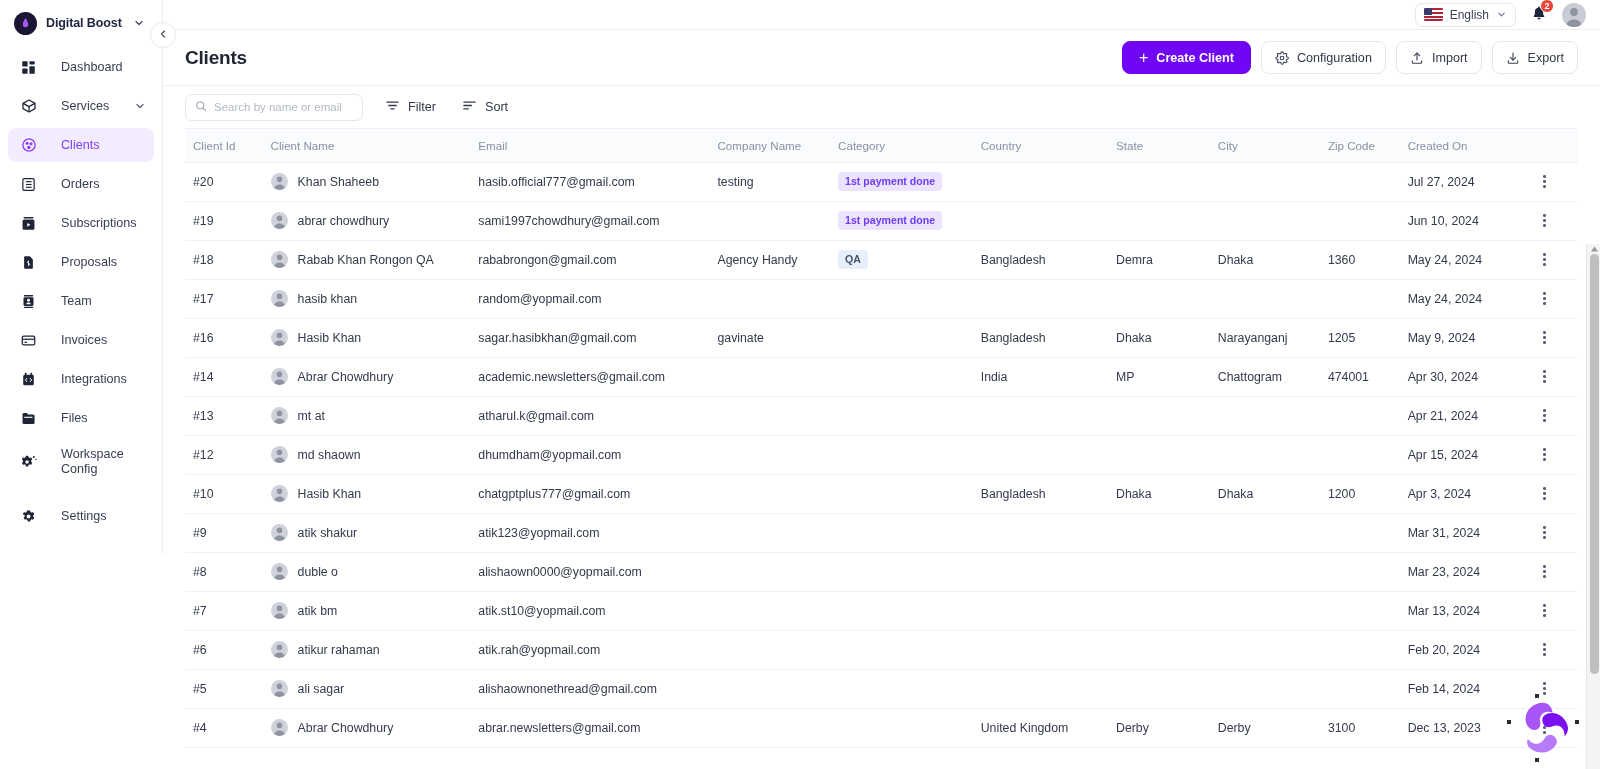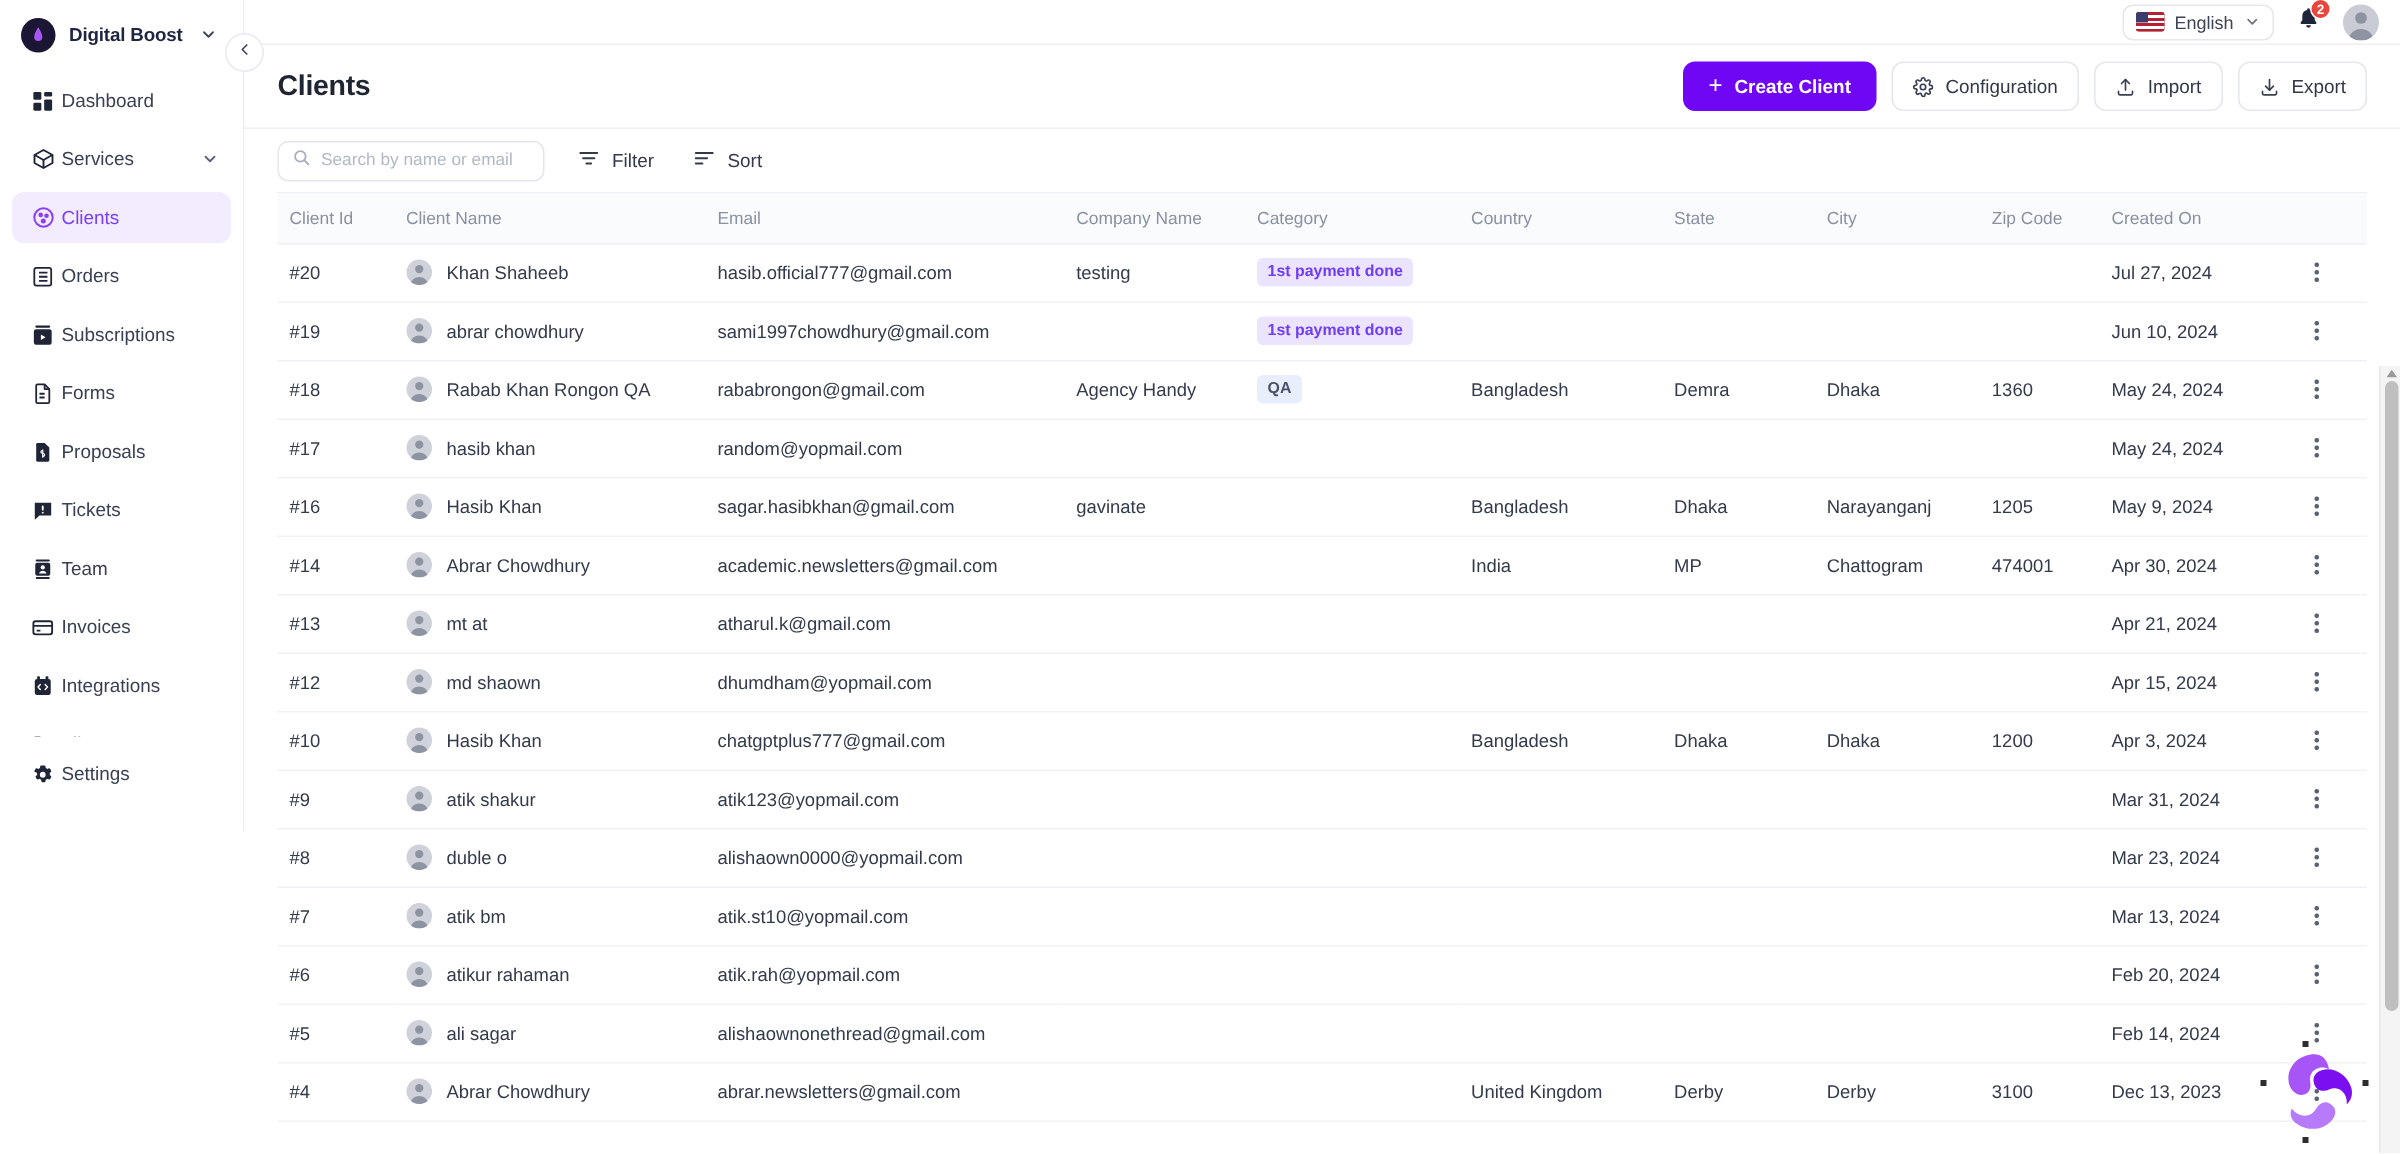--- a/index.html
+++ b/index.html
@@ -34,21 +34,21 @@
   }
   .brand-logo svg { display:block; }
   .brand-name {
     font-size: 12.5px; font-weight: bold; color: #1f2440;
     white-space: nowrap; letter-spacing: -0.1px;
   }
   .brand-caret { margin-left: 2px; color: #3c4257; display:flex; }
 
   .nav { padding: 4px 8px 0 8px; flex: 1 1 auto; overflow: hidden; }
   .nav-item {
-    display: flex; align-items: center; gap: 4px;
+    display: flex; align-items: center; gap: 24px;
     height: 34px;
     padding: 0 8px 0 12px;
     border-radius: 8px;
     margin-bottom: 5px;
     cursor: pointer;
     color: #2d3344;
     position: relative;
   }
   .nav-item .nav-label {
     font-size: 12.6px; color: #3a4054; white-space: nowrap;
@@ -299,53 +299,32 @@
         <span class="nav-ico">
           <svg width="15" height="15" viewBox="0 0 24 24" fill="#1f2437">
               <rect x="4" y="1.5" width="16" height="2.4" rx="1.2"></rect>
               <rect x="2.5" y="5.6" width="19" height="16.5" rx="2.4"></rect>
               <path d="M10 11.2l5 2.9-5 2.9z" fill="#fff"></path>
             </svg>
         </span>
         <span class="nav-label">Subscriptions</span>
       </div>
 
-      <div class="nav-item">
-        <span class="nav-ico">
-          <svg width="15" height="15" viewBox="0 0 24 24" fill="none" stroke="#1f2437" stroke-width="1.9" stroke-linejoin="round">
-              <path d="M14 2H6.5A1.5 1.5 0 0 0 5 3.5v17A1.5 1.5 0 0 0 6.5 22h11a1.5 1.5 0 0 0 1.5-1.5V7z"></path>
-              <polyline points="14 2 14 7 19 7"></polyline>
-              <line x1="8.5" y1="12" x2="14" y2="12"></line>
-              <line x1="8.5" y1="16" x2="14" y2="16"></line>
-            </svg>
-        </span>
-        <span class="nav-label">Forms</span>
-      </div>
 
       <div class="nav-item">
         <span class="nav-ico">
           <svg width="15" height="15" viewBox="0 0 24 24" fill="#1f2437">
               <path d="M14 2H6.5A1.5 1.5 0 0 0 5 3.5v17A1.5 1.5 0 0 0 6.5 22h11a1.5 1.5 0 0 0 1.5-1.5V7z"></path>
               <path d="M12 10.2c-1.1 0-2 .6-2 1.5s.9 1.4 2 1.6 2 .7 2 1.6-.9 1.5-2 1.5" stroke="#fff" stroke-width="1.3" fill="none"></path>
               <line x1="12" y1="9" x2="12" y2="17.8" stroke="#fff" stroke-width="1.3"></line>
             </svg>
         </span>
         <span class="nav-label">Proposals</span>
       </div>
 
-      <div class="nav-item">
-        <span class="nav-ico">
-          <svg width="15" height="15" viewBox="0 0 24 24" fill="#1f2437">
-              <path d="M3 3.5h18v13.5H8.5L3.5 21.5V3.5z"></path>
-              <rect x="11" y="6.4" width="2" height="5.4" fill="#fff" rx="1"></rect>
-              <rect x="11" y="13" width="2" height="2" fill="#fff" rx="1"></rect>
-            </svg>
-        </span>
-        <span class="nav-label">Tickets</span>
-      </div>
 
       <div class="nav-item">
         <span class="nav-ico">
           <svg width="15" height="15" viewBox="0 0 24 24" fill="#1f2437">
               <rect x="4.5" y="1.5" width="15" height="2.3" rx="1.1"></rect>
               <rect x="4.5" y="20.2" width="15" height="2.3" rx="1.1"></rect>
               <rect x="4" y="5" width="16" height="14" rx="2.2"></rect>
               <circle cx="12" cy="10" r="2.3" fill="#fff"></circle>
               <path d="M8 16.4c.6-1.9 2.2-2.8 4-2.8s3.4.9 4 2.8z" fill="#fff"></path>
             </svg>

